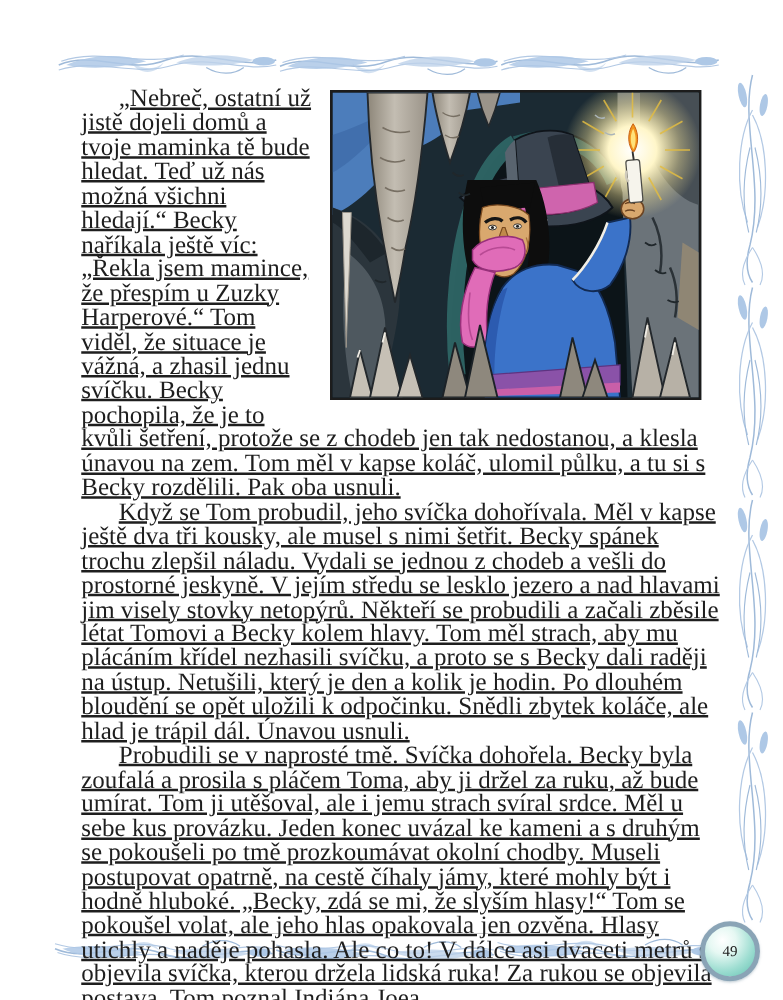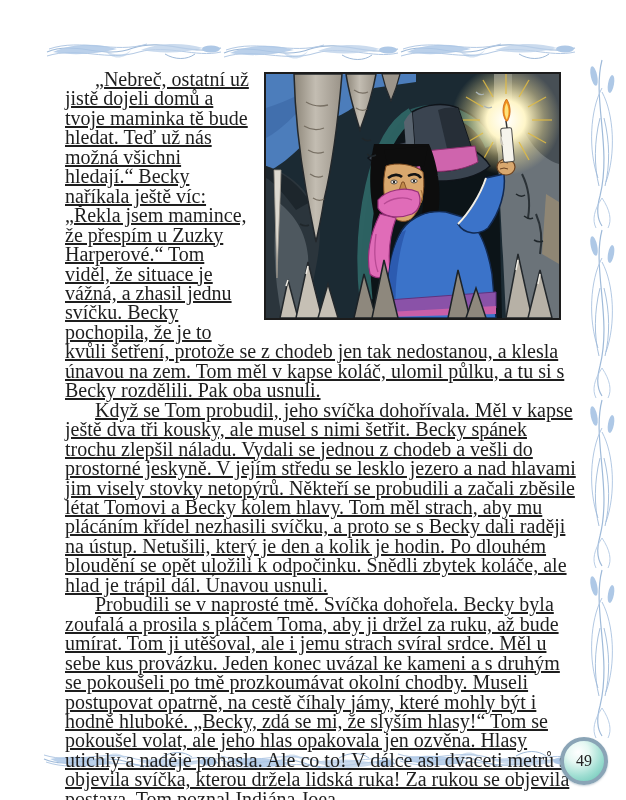--- a/index.html
+++ b/index.html
@@ -30,21 +30,21 @@
     border:2px solid #1c1c1c;
     background:#15232b;
   }
   .illustration-frame svg{display:block;}
   .page-badge{
     position:absolute;left:560px;top:737px;
     width:40px;height:40px;border-radius:50%;
     border:4px solid #8aa4b6;
     background:radial-gradient(circle at 35% 28%, #ffffff 0%, #e6f8f3 28%, #9fded2 62%, #5fc1b0 100%);
     display:flex;align-items:center;justify-content:center;
-    font-size:16px;color:#222222;
+    font-size:12px;color:#222222;
     box-shadow:0 1px 2px rgba(90,120,140,.35);
   }
 </style>
 </head>
 <body>
 
 <div class="page">
 
   <svg class="flourish flourish-top" width="534" height="30" viewBox="0 0 534 30">
     <defs>

